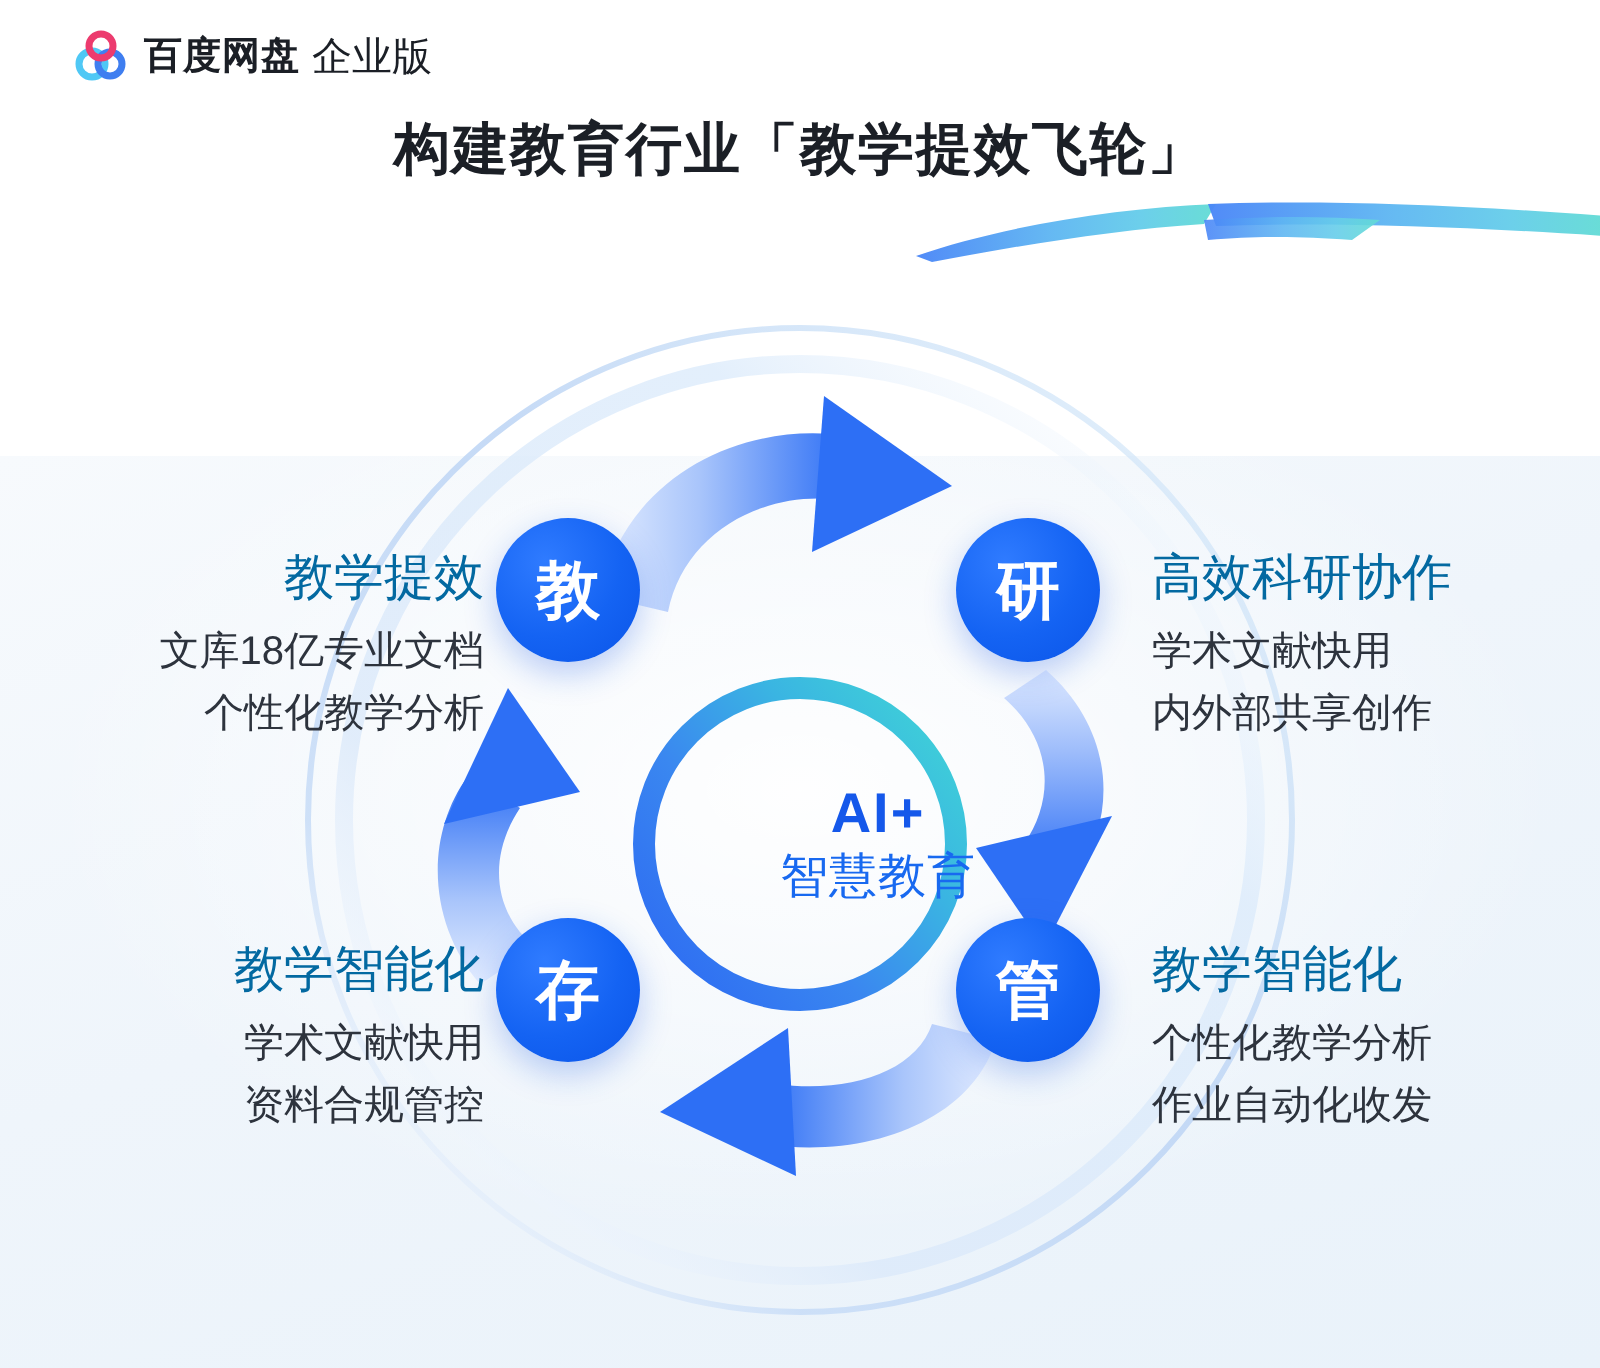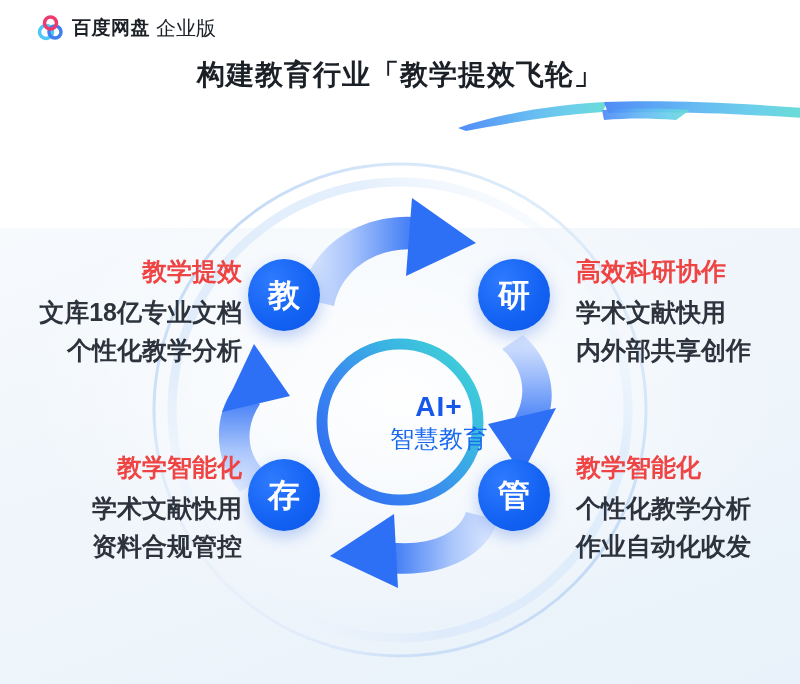--- a/index.html
+++ b/index.html
@@ -93,25 +93,25 @@
   #hub-sub{
     font-size:24px; font-weight:400; color:#1869f0; line-height:1.15;
     margin-top:4px; letter-spacing:.5px;
   }
 
   
   .quad{ position:absolute; z-index:14; }
   .quad.left { text-align:right; width:228px; }
   .quad.right{ text-align:left;  width:232px; }
   .quad-title{
-    font-size:25px; font-weight:700; color:#ef4444;
-    line-height:1.22; white-space:nowrap;
+    font-size:25px; font-weight:400; color:#0369a1;
+    line-height:1.22; white-space:nowrap;margin-top:18px;
   }
   .quad-line{
-    font-size:25px; font-weight:700; color:#2d333d;
+    font-size:20px; font-weight:400; color:#2d333d;
     line-height:1.55; white-space:nowrap;
   }
   .quad-lines{ margin-top:6px; }
 
   #quad-tl{ left:14px;  top:256px; }
   #quad-tr{ left:576px; top:256px; }
   #quad-bl{ left:14px;  top:452px; }
   #quad-br{ left:576px; top:452px; }
 </style>
 </head>

